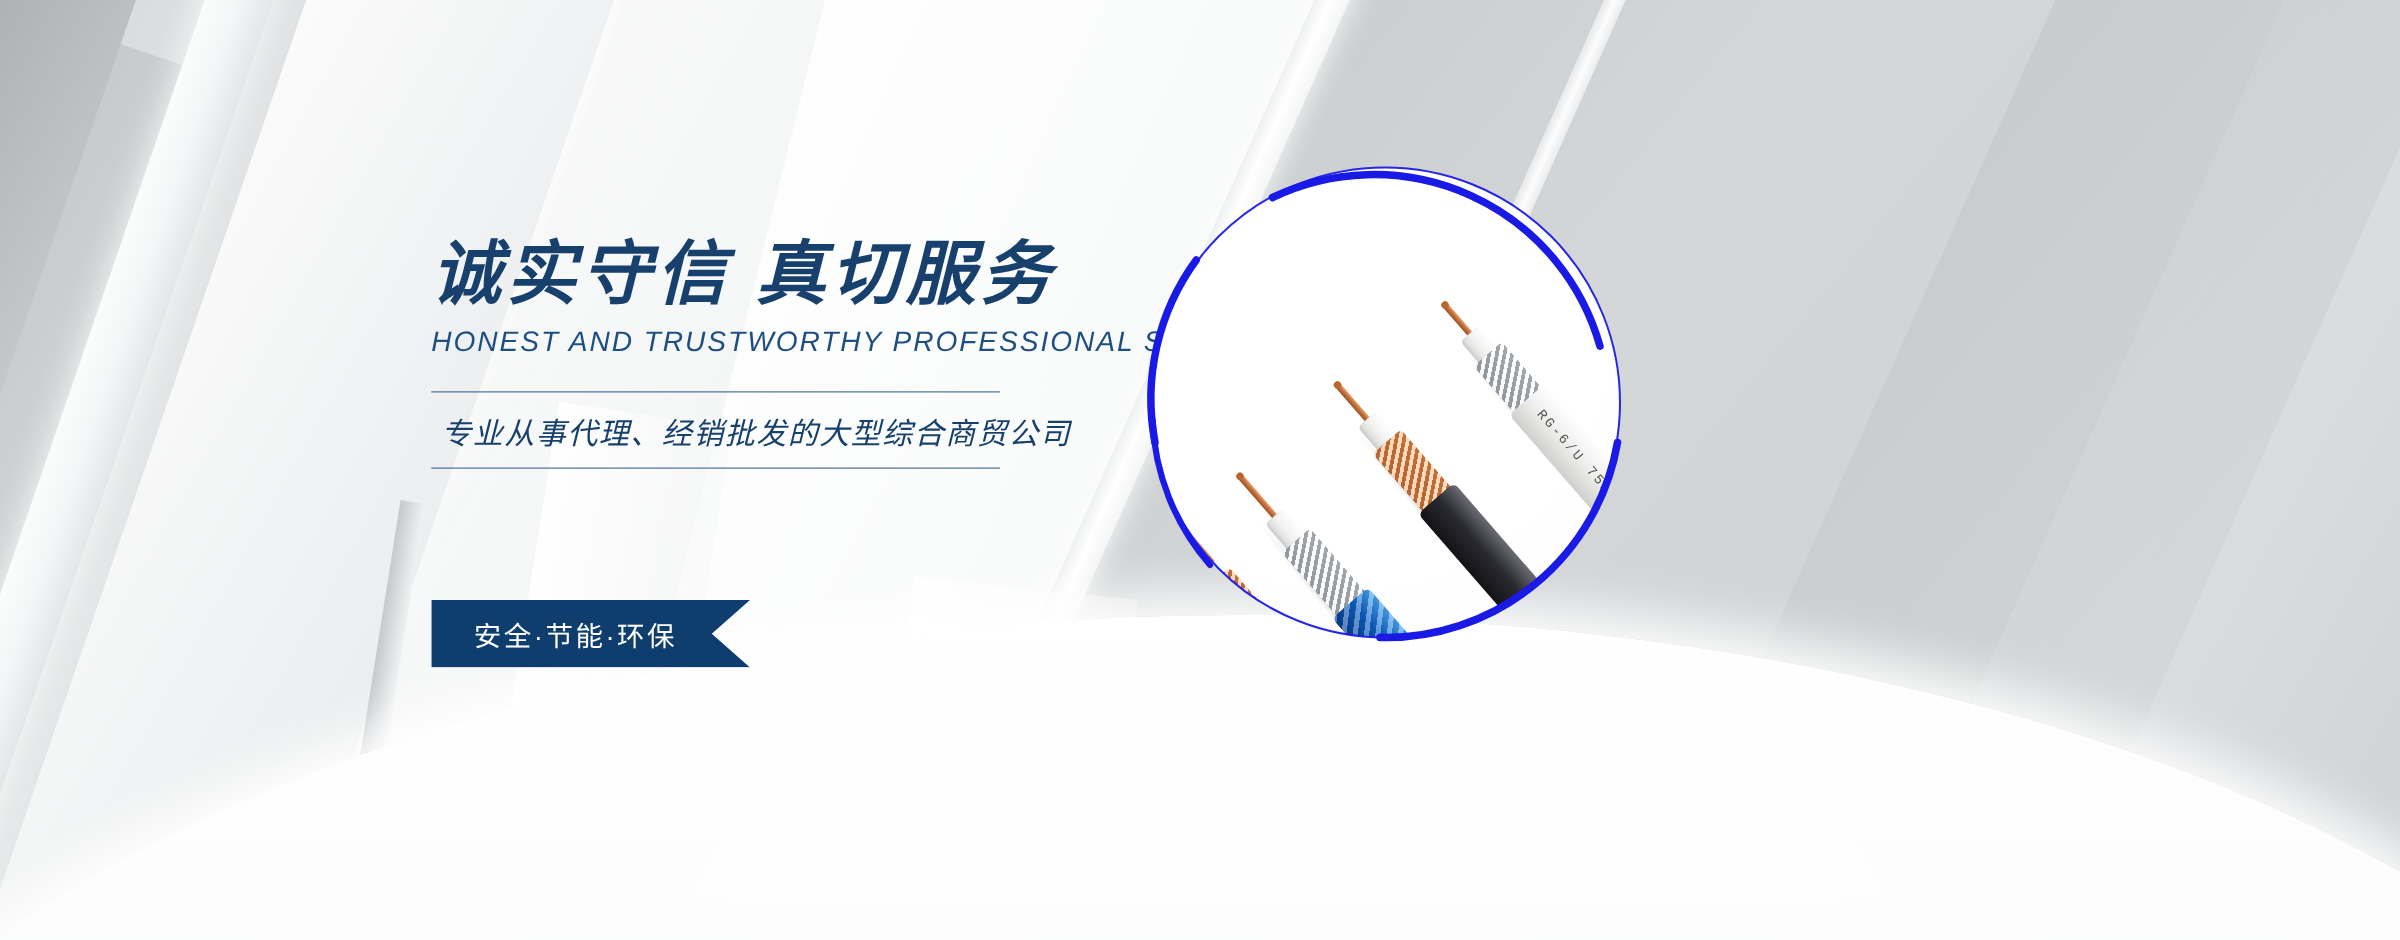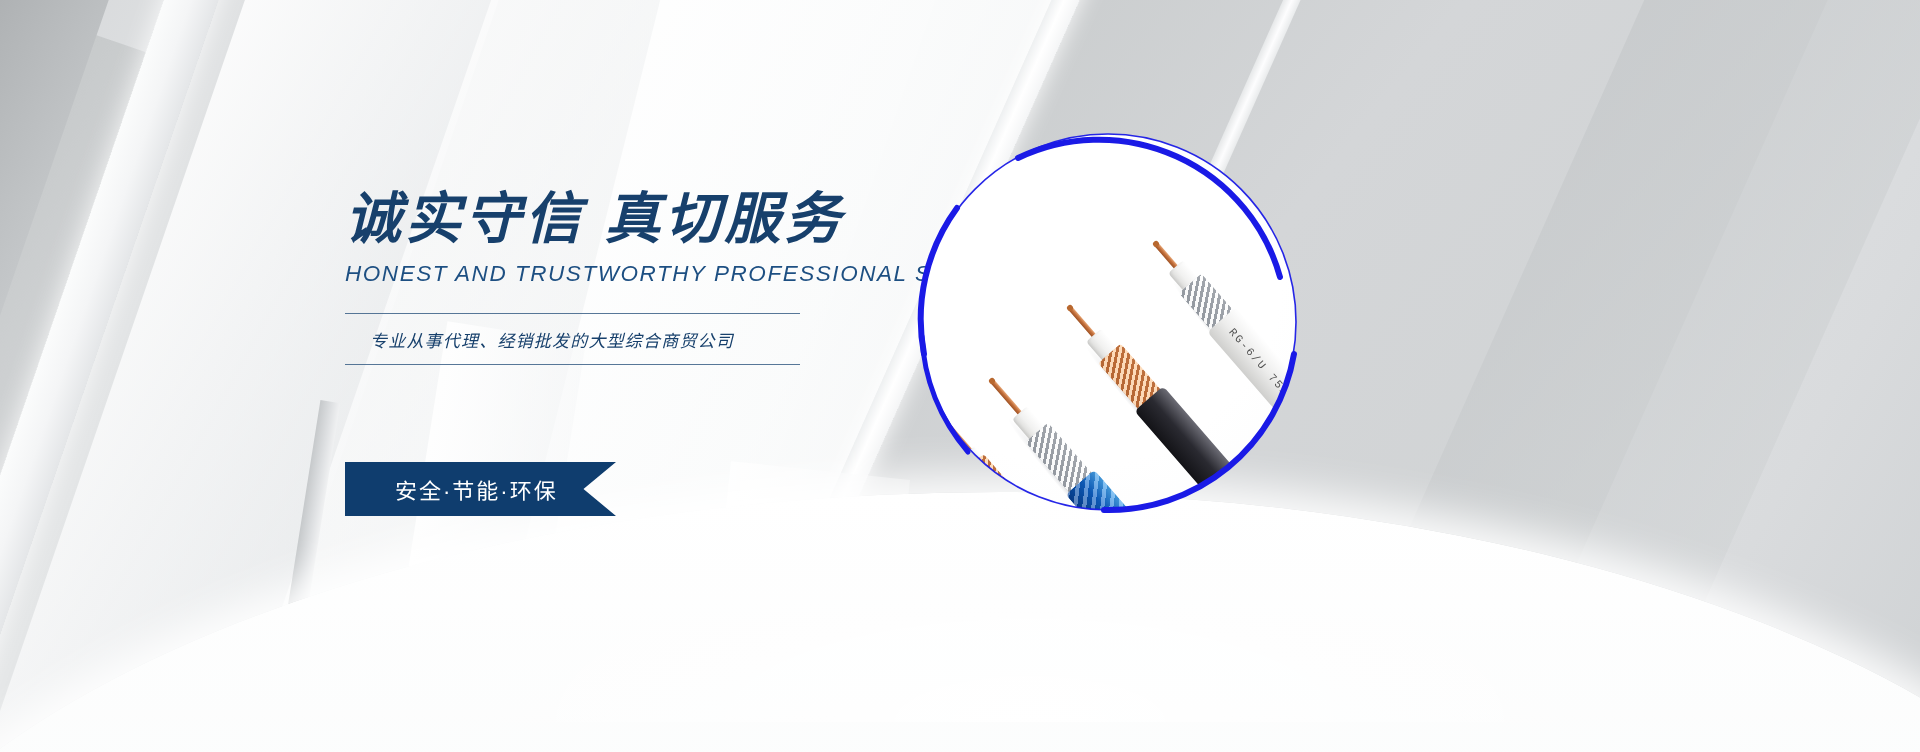--- a/index.html
+++ b/index.html
@@ -184,41 +184,39 @@
   .rule-block {
     margin-top: 26px;
     width: 455px;
   }
   .rule {
     height: 1px;
     background: #3a5f86;
     opacity: .85;
   }
   .subhead-cn {
-    font-size: 17px;
+    font-size: 24px;
     letter-spacing: 1.2px;
     color: #17406c;
     padding: 13px 0 12px 8px;
     white-space: nowrap;
-    margin-left: 17px;
   }
 
   
   .tag {
     position: absolute;
     left: 345px;
-    top: 462px;
+    top: 480px;
     width: 255px;
     height: 54px;
     background: #0f3d6e;
     display: flex;
     align-items: center;
     -webkit-clip-path: polygon(0 0, 100% 0, 88% 50%, 100% 100%, 0 100%);
     clip-path: polygon(0 0, 100% 0, 88% 50%, 100% 100%, 0 100%);
-    padding-left: 16px;
   }
   .tag-label {
     color: #ffffff;
     font-size: 22px;
     letter-spacing: 2px;
     padding-left: 34px;
     white-space: nowrap;
   }
 
   

